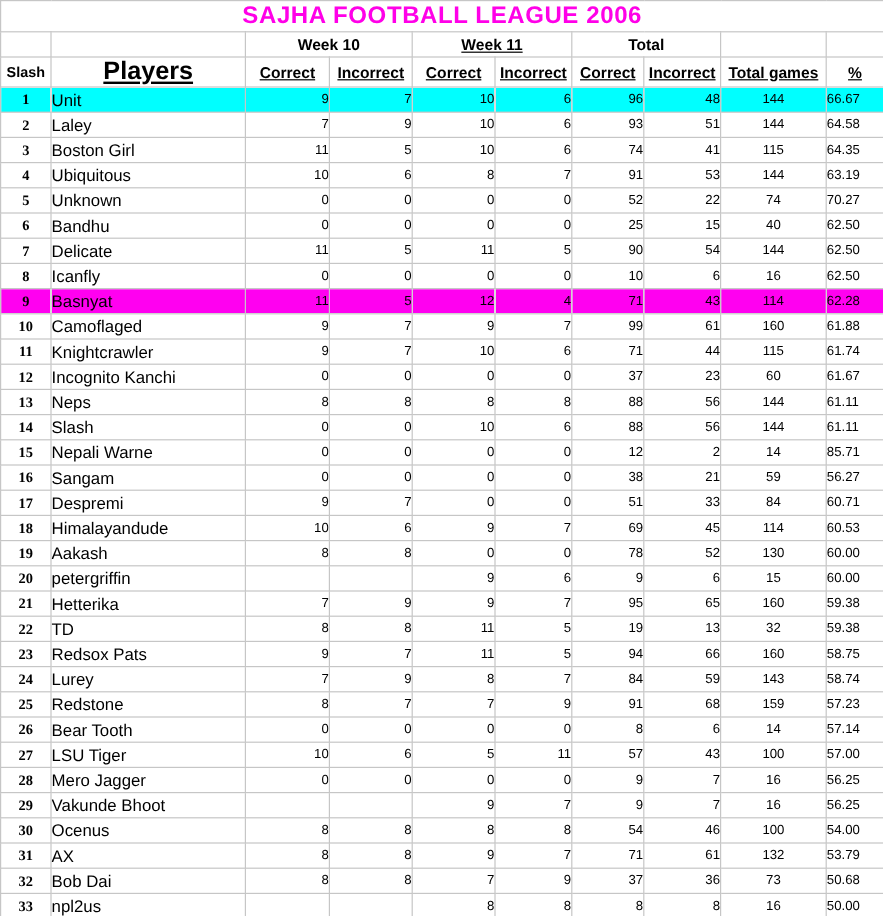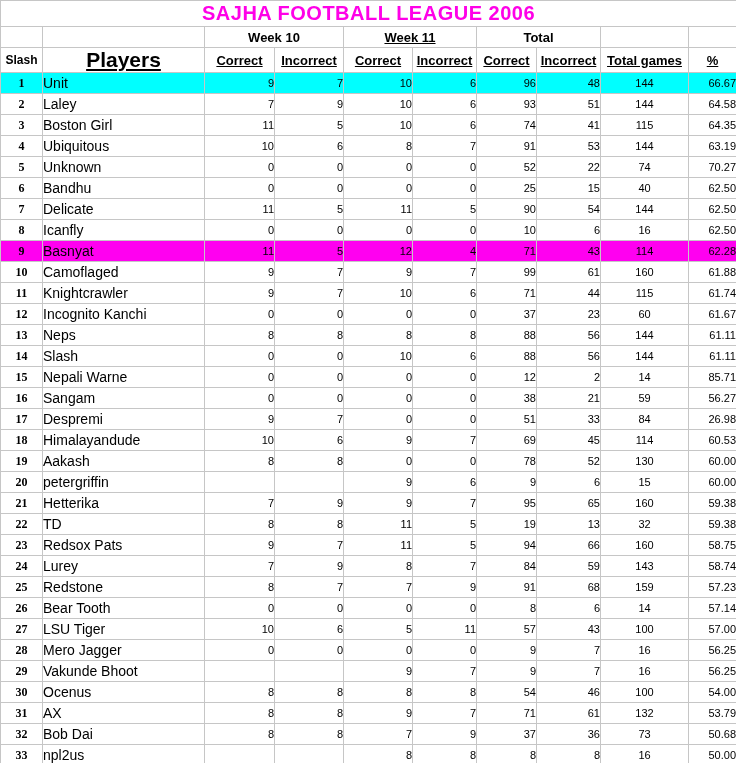--- a/index.html
+++ b/index.html
@@ -39,21 +39,21 @@
   tbody td { height: 20px; font-size: 11px; color: #000; }
   td.c0 {
     text-align: center;
     font-family: "Liberation Serif", serif;
     font-weight: bold;
     font-size: 12px;
   }
   td.c1 { text-align: left; font-size: 14px; padding-left: 4px; margin-left: 40px; }
   td.c2, td.c3, td.c4, td.c5, td.c6, td.c7 { text-align: right; padding-right: 7px; }
   td.c8 { text-align: center; }
-  td.c9 { text-align: right; padding-right: 4px; }
+  td.c9 { text-align: left; padding-right: 4px; }
   tr.hl-cyan td { background: #00ffff; }
   tr.hl-magenta td { background: #ff00f0; }
 </style>
 </head>
 <body>
 
 <div class="sheet">
   <table class="league">
     <colgroup>
       <col style="width:42px">
@@ -289,21 +289,21 @@
         <tr>
           <td class="c0">17</td>
           <td class="c1">Despremi</td>
           <td class="c2">9</td>
           <td class="c3">7</td>
           <td class="c4">0</td>
           <td class="c5">0</td>
           <td class="c6">51</td>
           <td class="c7">33</td>
           <td class="c8">84</td>
-          <td class="c9">26.98</td>
+          <td class="c9">60.71</td>
         </tr>
         <tr>
           <td class="c0">18</td>
           <td class="c1">Himalayandude</td>
           <td class="c2">10</td>
           <td class="c3">6</td>
           <td class="c4">9</td>
           <td class="c5">7</td>
           <td class="c6">69</td>
           <td class="c7">45</td>

